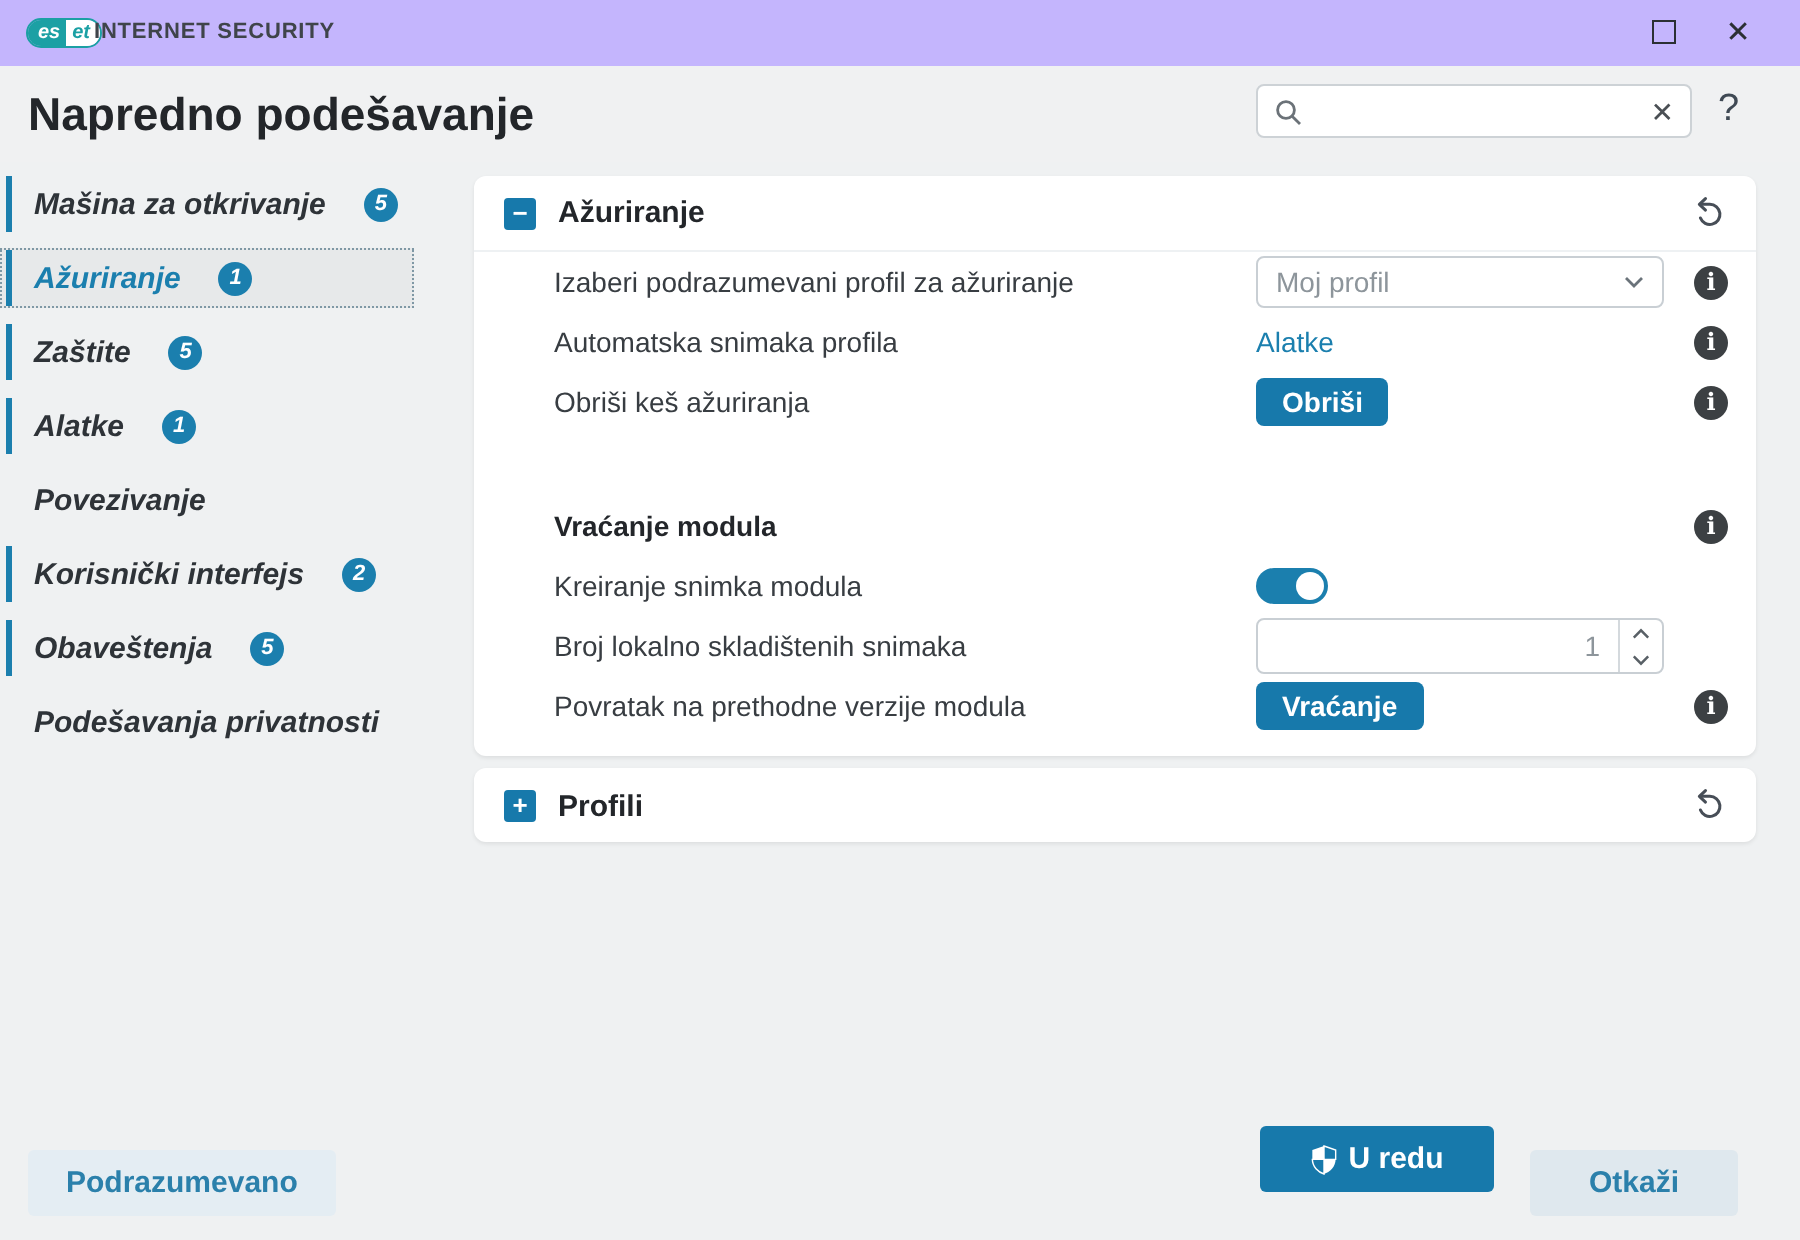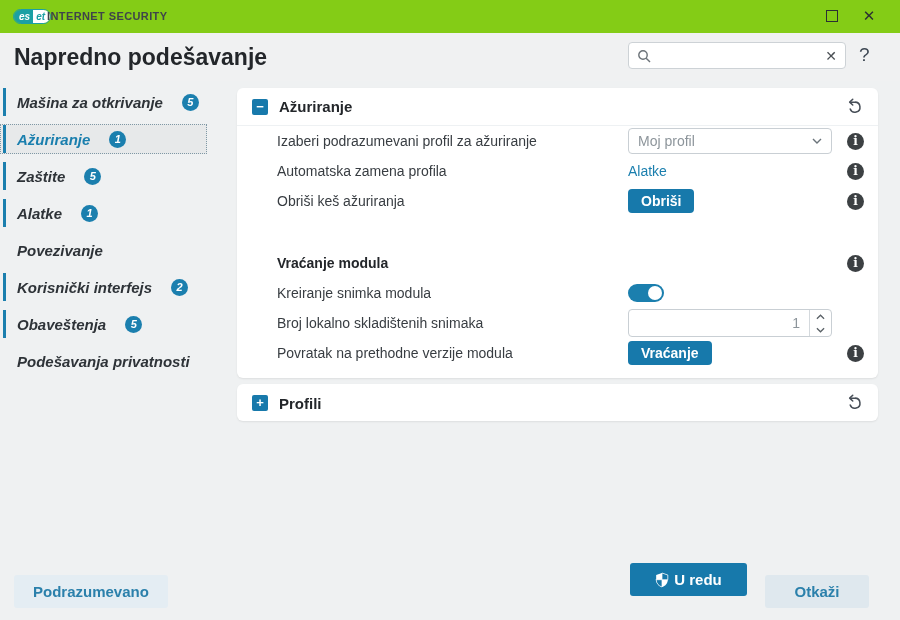--- a/index.html
+++ b/index.html
@@ -3,21 +3,21 @@
 <meta charset="utf-8">
 <style>
   * { margin:0; padding:0; box-sizing:border-box; }
   html,body { width:900px; height:620px; }
   body {
     font-family:"Liberation Sans","DejaVu Sans",sans-serif;
     background:#eff1f2; position:relative; overflow:hidden;
     color:#2b2f33;
   }
   
-  .titlebar { position:absolute; left:0; top:0; width:900px; height:33px; background:#84cc16; }
+  .titlebar { position:absolute; left:0; top:0; width:900px; height:33px; background:#c4b5fd; }
   .logo { position:absolute; left:13px; top:9px; height:15px; display:flex; border:1px solid #1ba0a4; border-radius:8px; overflow:hidden; }
   .logo-left { background:#1ba0a4; color:#fff; font-size:10px; font-weight:700; font-style:italic; padding:1px 3px 1px 5px; line-height:12px; }
   .logo-right { background:#fff; color:#1ba0a4; font-size:10px; font-weight:700; font-style:italic; padding:1px 5px 1px 3px; line-height:12px; }
   .product { position:absolute; left:47px; top:10px; font-size:11px; font-weight:700; letter-spacing:.4px; color:#3f444a; }
   .btn-max { position:absolute; left:826px; top:10px; width:12px; height:12px; border:1px solid #2b2f33; background:transparent; cursor:pointer; }
   .btn-close { position:absolute; left:858px; top:5px; width:22px; height:22px; font-size:15px; color:#2b2f33; display:flex; align-items:center; justify-content:center; cursor:pointer; }
   
   .header { position:absolute; left:0; top:33px; width:900px; height:48px; background:#f0f1f2; }
   .page-title { position:absolute; left:14px; top:44px; font-size:23px; font-weight:600; color:#23262a; }
   .searchbox { position:absolute; left:628px; top:42px; width:218px; height:27px; background:#fff; border:1px solid #cdd2d6; border-radius:4px; display:flex; align-items:center; padding:0 8px; }
@@ -147,21 +147,21 @@
           <polyline points="1,1 5,5 9,1" fill="none" stroke="#6a737a" stroke-width="1.4"></polyline>
         </svg>
       </div>
     </div>
     <div class="info-zone">
         <div class="info">i</div>
       </div>
   </div>
 
   <div class="row">
-    <div class="lbl">Automatska zamena profila</div>
+    <div class="lbl">Automatska snimaka profila</div>
     <div class="ctrl">
       <span class="link">Alatke</span>
     </div>
     <div class="info-zone">
         <div class="info">i</div>
       </div>
   </div>
 
   <div class="row">
     <div class="lbl">Obriši keš ažuriranja</div>

